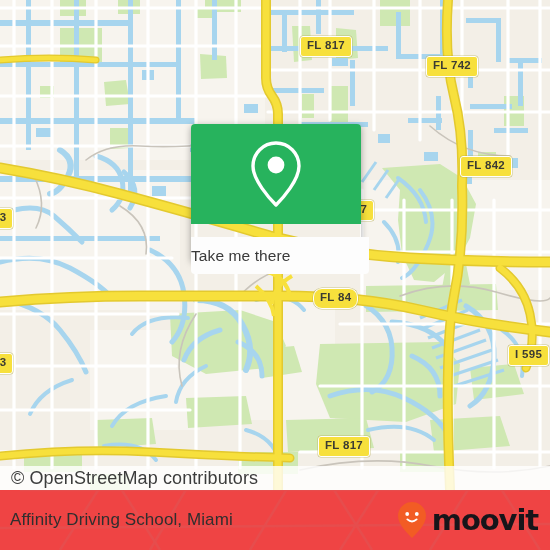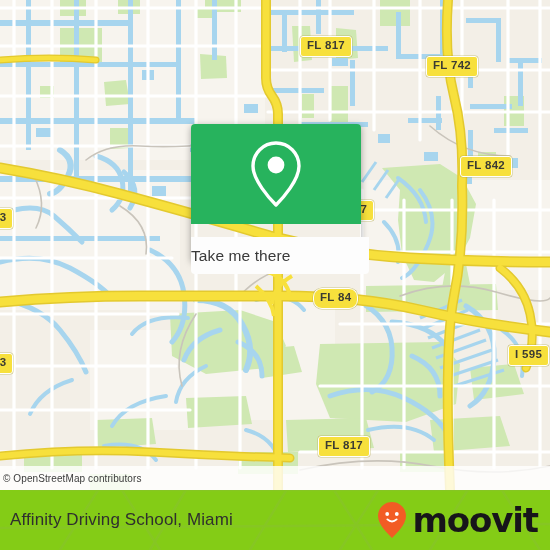--- a/index.html
+++ b/index.html
@@ -10,21 +10,21 @@
   #map-area{position:absolute;left:0;top:0;width:550px;height:490px;overflow:hidden;background:#f3efe7;}
   #map-svg{position:absolute;left:0;top:0;width:550px;height:490px;display:block;}
 
   
   #attrib{
     position:absolute;left:0;top:466px;width:550px;height:24px;
     background:rgba(255,255,255,0.80);
     display:flex;align-items:center;
   }
   #attrib span{
-    font-size:10px;color:#3c3c3c;padding-left:3px;letter-spacing:.1px;
+    font-size:18px;color:#3c3c3c;padding-left:11px;letter-spacing:.1px;
     font-family:"Liberation Sans","DejaVu Sans",sans-serif;
   }
 
   
   .shield{
     position:absolute;
     background:#f7e03c;
     border:1.6px solid #ffffff;
     border-radius:3px;
     color:#3b3b33;
@@ -63,35 +63,35 @@
     position:absolute;left:78px;top:136px;width:0;height:0;
     border-left:9px solid transparent;
     border-right:9px solid transparent;
     border-top:9px solid #fdfdfd;
     filter:drop-shadow(0 2px 2px rgba(0,0,0,.22));
   }
 
   
   #footer{
     position:absolute;left:0;top:490px;width:550px;height:60px;
-    background:#84cc16;overflow:hidden;
+    background:#ef4444;overflow:hidden;
   }
   #footer-watermark{
     position:absolute;left:0;top:-70px;width:550px;height:130px;opacity:.10;
   }
   #footer-title{
     position:absolute;left:10px;top:0;height:60px;display:flex;align-items:center;
     font-size:17px;color:#2f2f2f;letter-spacing:.1px;
     font-family:"Liberation Sans","DejaVu Sans",sans-serif;
   }
   #brand{
     position:absolute;right:12px;top:0;height:60px;display:flex;align-items:center;gap:5px;
   }
   #brand-text{
-    font-size:34px;color:#17151a;font-weight:bold;letter-spacing:-1.1px;
+    font-size:29px;color:#17151a;font-weight:bold;letter-spacing:-1.1px;
     font-family:"DejaVu Sans","Liberation Sans",sans-serif;
   }
 </style>
 </head>
 <body>
 
 <div id="root">
 
   <div id="map-area">
 

